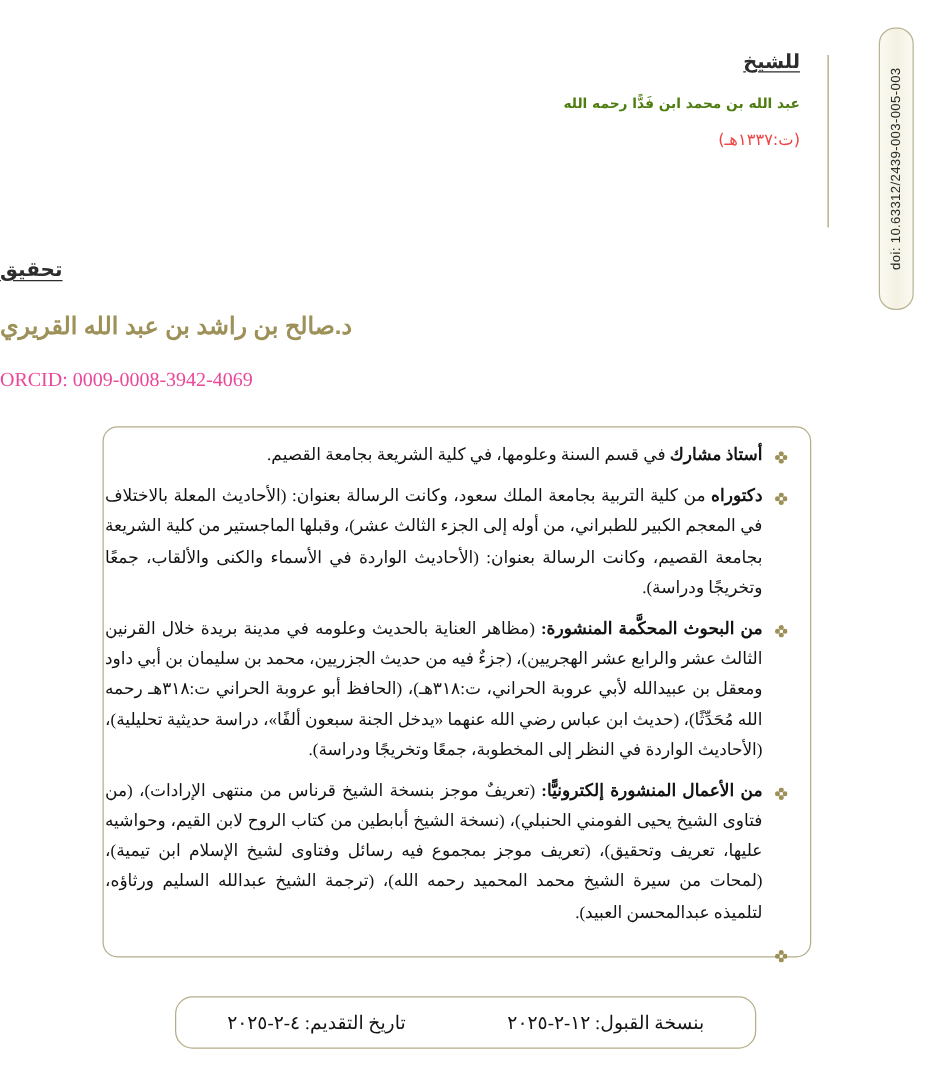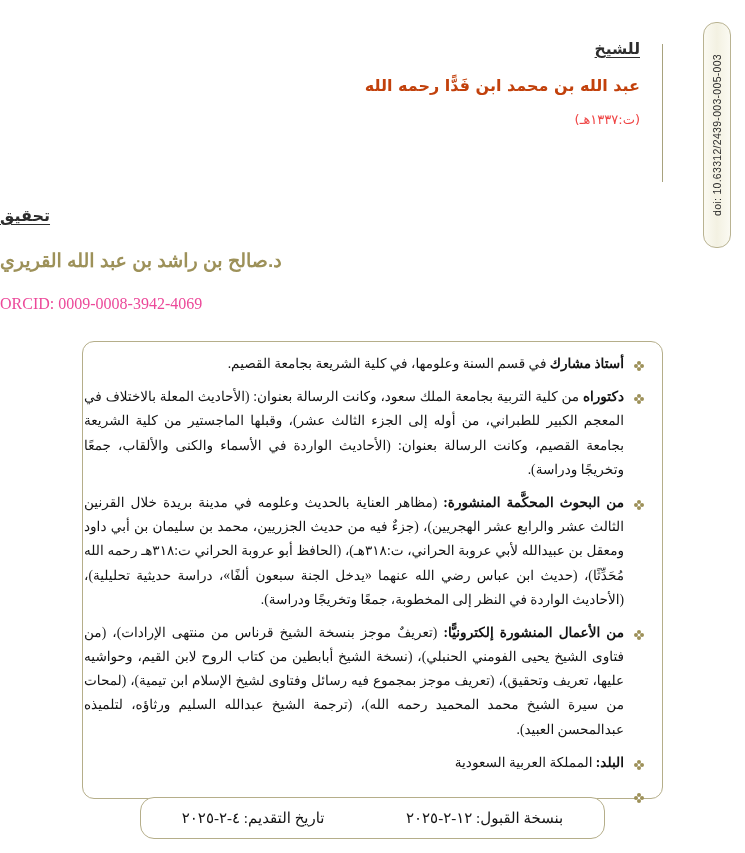--- a/index.html
+++ b/index.html
@@ -89,22 +89,22 @@
     font-weight: bold;
     font-size: 15.5px;
     color: #2d2d2d;
     text-decoration: underline;
     text-underline-offset: 3px;
     margin-bottom: 17px;
   }
   .sheikh-name {
     font-family: "DejaVu Sans", sans-serif;
     font-weight: bold;
-    font-size: 16px;
-    color: #c2410c;
+    font-size: 11px;
+    color: #4d7c0f;
     line-height: 1.4;
     white-space: nowrap;
     margin-bottom: 15px;
   }
   .sheikh-death {
     font-family: "DejaVu Sans", sans-serif;
     font-size: 13px;
     color: #ef4444;
   }
 
@@ -136,21 +136,21 @@
     font-family: "Liberation Serif", serif;
     font-size: 16px;
     color: #ec4899;
     margin-top: 23px;
   }
 
   
   .bio-box {
     position: absolute;
     top: 341px;
-    right: 82px;
+    right: 96px;
     left: 82px;
     border: 1px solid #b5ae8a;
     border-radius: 12px;
     background: #ffffff;
     padding: 10px 18px 14px 1px;
     box-sizing: border-box;
   }
   ul.bio-list {
     list-style: none;
     margin: 0;
@@ -291,32 +291,20 @@
       <li class="li-center" style="text-align:center;">
         <span class="marker">
           <svg viewBox="0 0 10 10" width="10" height="10" aria-hidden="true">
             <circle cx="5" cy="2" r="2" fill="currentColor"></circle>
             <circle cx="5" cy="8" r="2" fill="currentColor"></circle>
             <circle cx="2" cy="5" r="2" fill="currentColor"></circle>
             <circle cx="8" cy="5" r="2" fill="currentColor"></circle>
             <circle cx="5" cy="5" r="1.2" fill="#ffffff"></circle>
           </svg>
         </span>
-        <span class="bio-text"><b>البلد:</b> المملكة العربية السعودية</span>
-      </li>
-      <li class="li-center" style="text-align:center;">
-        <span class="marker">
-          <svg viewBox="0 0 10 10" width="10" height="10" aria-hidden="true">
-            <circle cx="5" cy="2" r="2" fill="currentColor"></circle>
-            <circle cx="5" cy="8" r="2" fill="currentColor"></circle>
-            <circle cx="2" cy="5" r="2" fill="currentColor"></circle>
-            <circle cx="8" cy="5" r="2" fill="currentColor"></circle>
-            <circle cx="5" cy="5" r="1.2" fill="#ffffff"></circle>
-          </svg>
-        </span>
       </li>
     </ul>
   </div>
 
   <div class="dates-box">
     <div class="date-item">
       <span>بنسخة القبول:</span>
       <span>١٢-٢-٢٠٢٥</span>
     </div>
     <div class="date-item">

